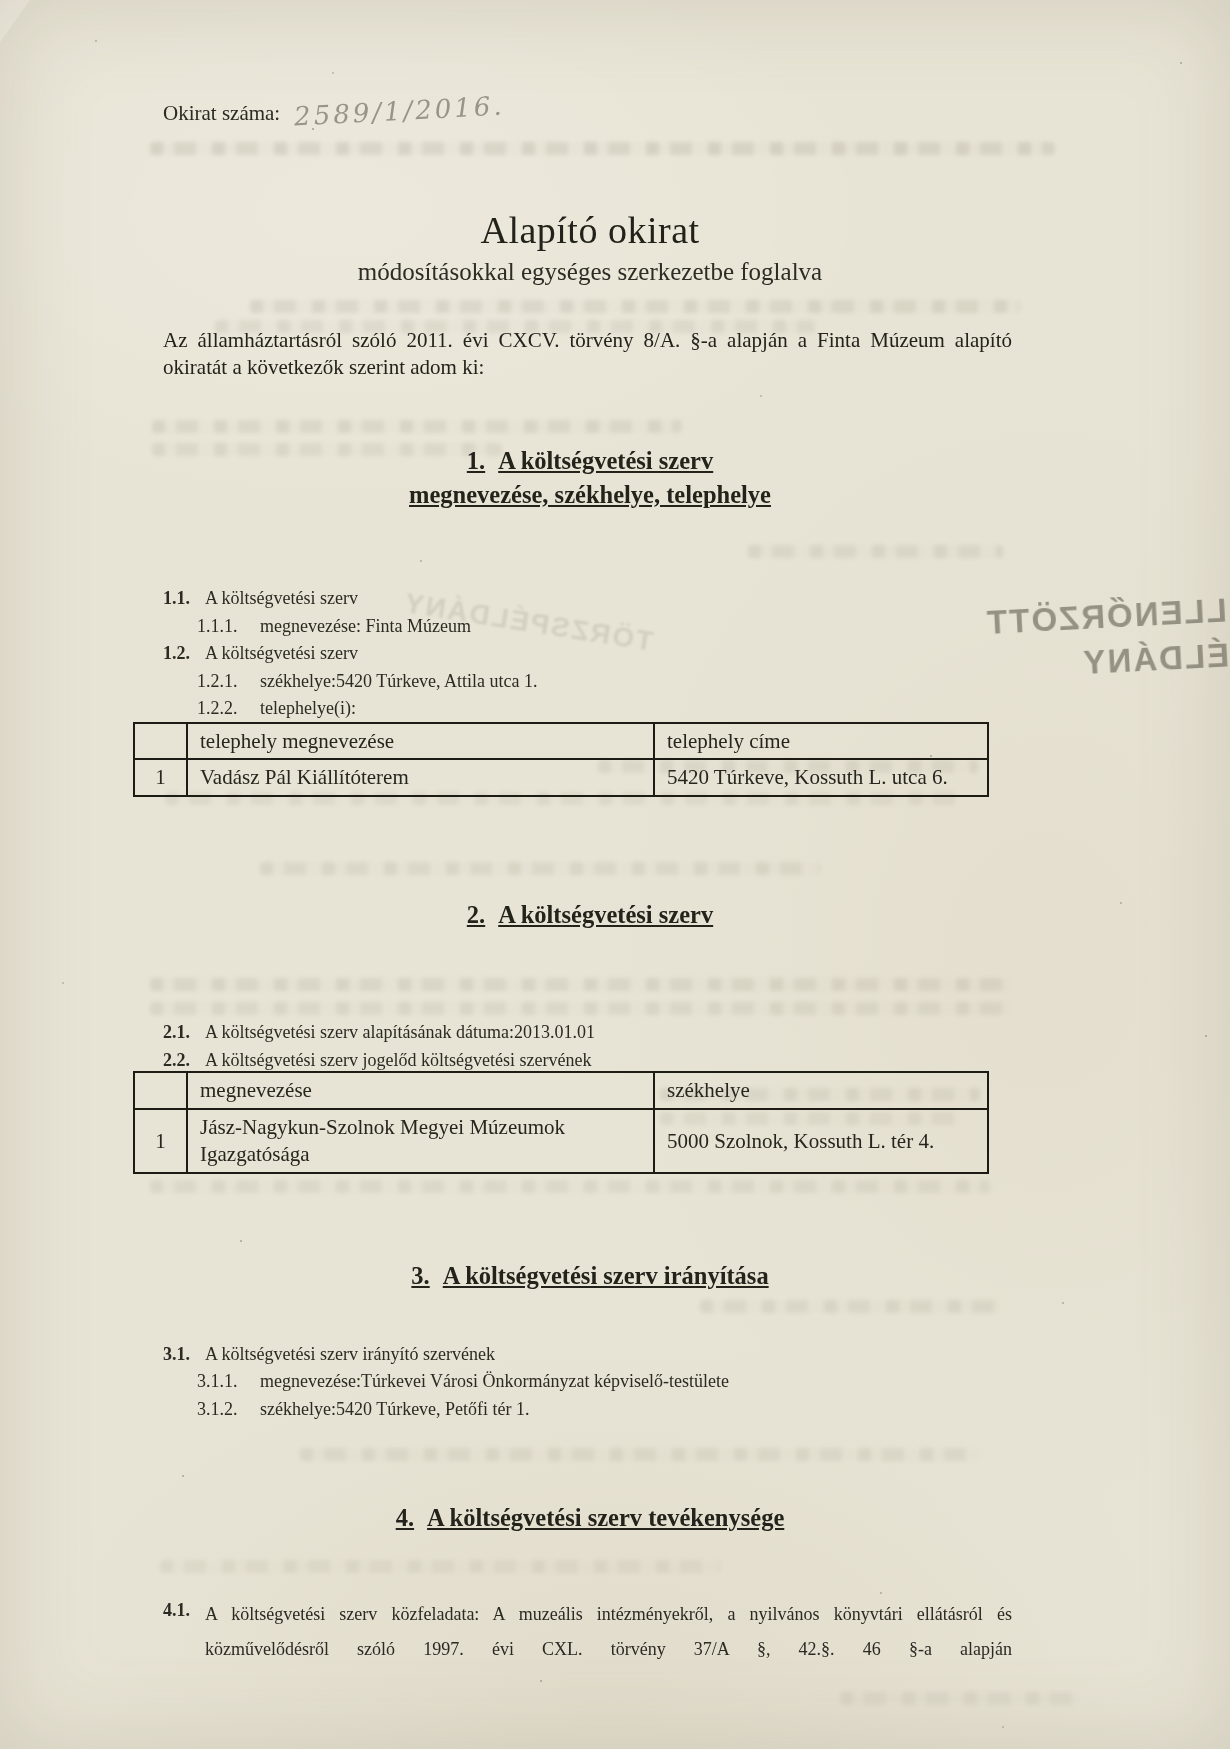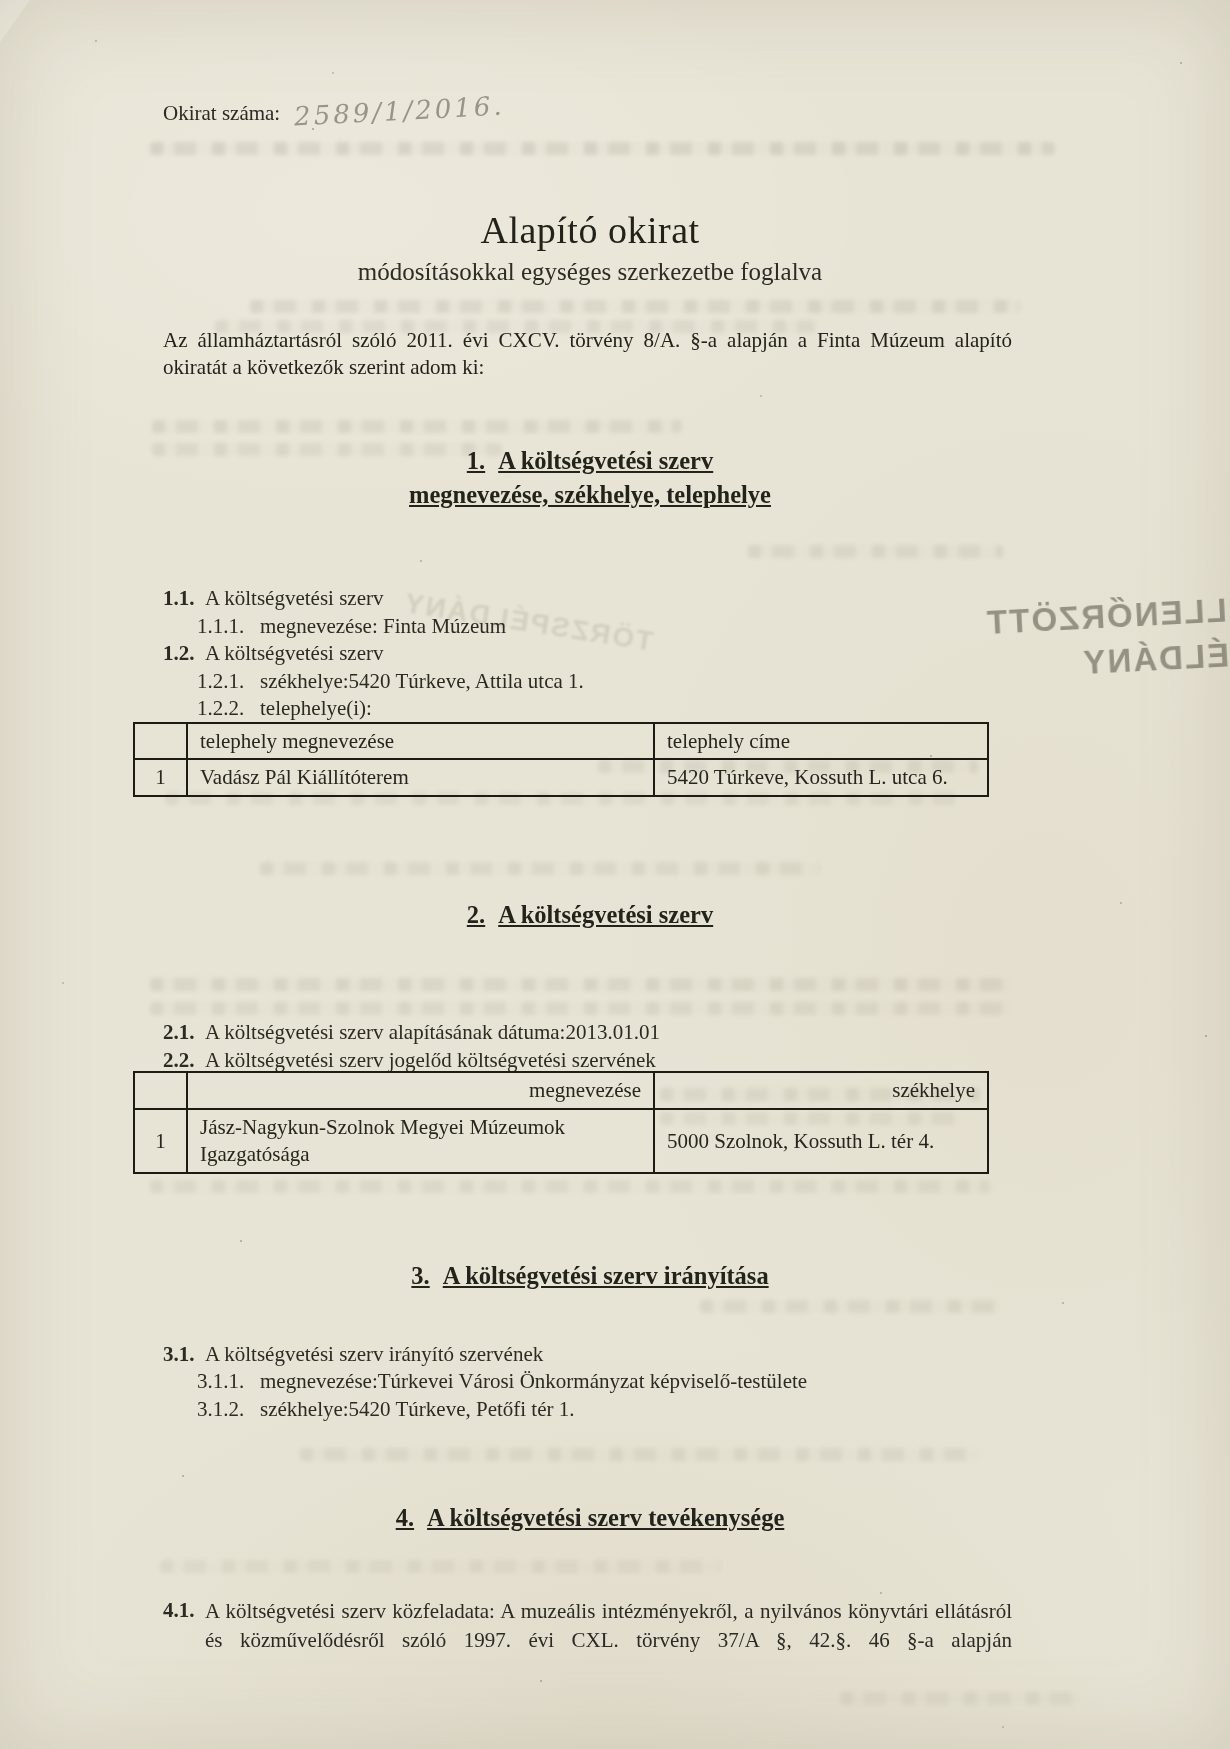--- a/index.html
+++ b/index.html
@@ -29,36 +29,36 @@
   }
   .doc-title{top:208px;left:0;width:1180px;text-align:center;font-size:38px;font-weight:500;letter-spacing:.5px;color:#22211a;}
   .doc-subtitle{top:258px;left:0;width:1180px;text-align:center;font-size:25px;color:#2d2c25;}
   .intro{top:327px;left:163px;width:849px;font-size:21px;line-height:27px;font-weight:400;text-align:justify;color:#23221b;}
 
   
   .sec-h{left:0;width:1180px;text-align:center;font-weight:700;font-size:24.5px;line-height:34px;color:#23221b;text-decoration:underline;}
   .sec-h .num{margin-right:13px;}
 
   
-  .li{left:163px;display:flex;font-size:21px;line-height:26px;white-space:nowrap;}
+  .li{left:163px;display:flex;font-size:18px;line-height:26px;white-space:nowrap;}
   .li .num{flex:none;width:42px;font-weight:700;}
   .li.sub{left:197px;}
   .li.sub .num{width:63px;font-weight:400;}
   .li .txt{white-space:nowrap;}
   .li.wrap{white-space:normal;}
-  .li.wrap .txt{white-space:normal;width:807px;text-align:justify;text-align-last:justify;line-height:29px;font-family:Liberation Serif, serif;}
+  .li.wrap .txt{white-space:normal;width:807px;text-align:justify;text-align-last:justify;line-height:35px;font-family:Liberation Serif, serif;}
 
   
   table.doc{position:absolute;left:133px;border-collapse:collapse;font-size:21px;color:#26251e;background:transparent;}
   table.doc th,table.doc td{border:2px solid #1c1b14;font-weight:400;text-align:left;padding:2px 12px;vertical-align:middle;}
   table.doc .no{width:43px;text-align:center;padding:2px 4px;}
   table.doc .c1{width:441px;}
   table.doc .c2{width:308px;}
   #table1 th{height:30px;} #table1 td{height:31px;}
-  #table2 th{height:31px;text-align:right;} #table2 td{height:58px;line-height:27px;}
+  #table2 th{height:31px;} #table2 td{height:58px;line-height:27px;}
 
   
   .stamp{
     top:594px;left:952px;width:300px;
     font-family:"Liberation Sans", sans-serif;font-weight:700;
     font-size:33px;line-height:45px;letter-spacing:2px;
     color:rgba(82,81,68,.55);
     transform:scaleX(-1) rotate(3deg);
     filter:blur(.4px);
     white-space:nowrap;

